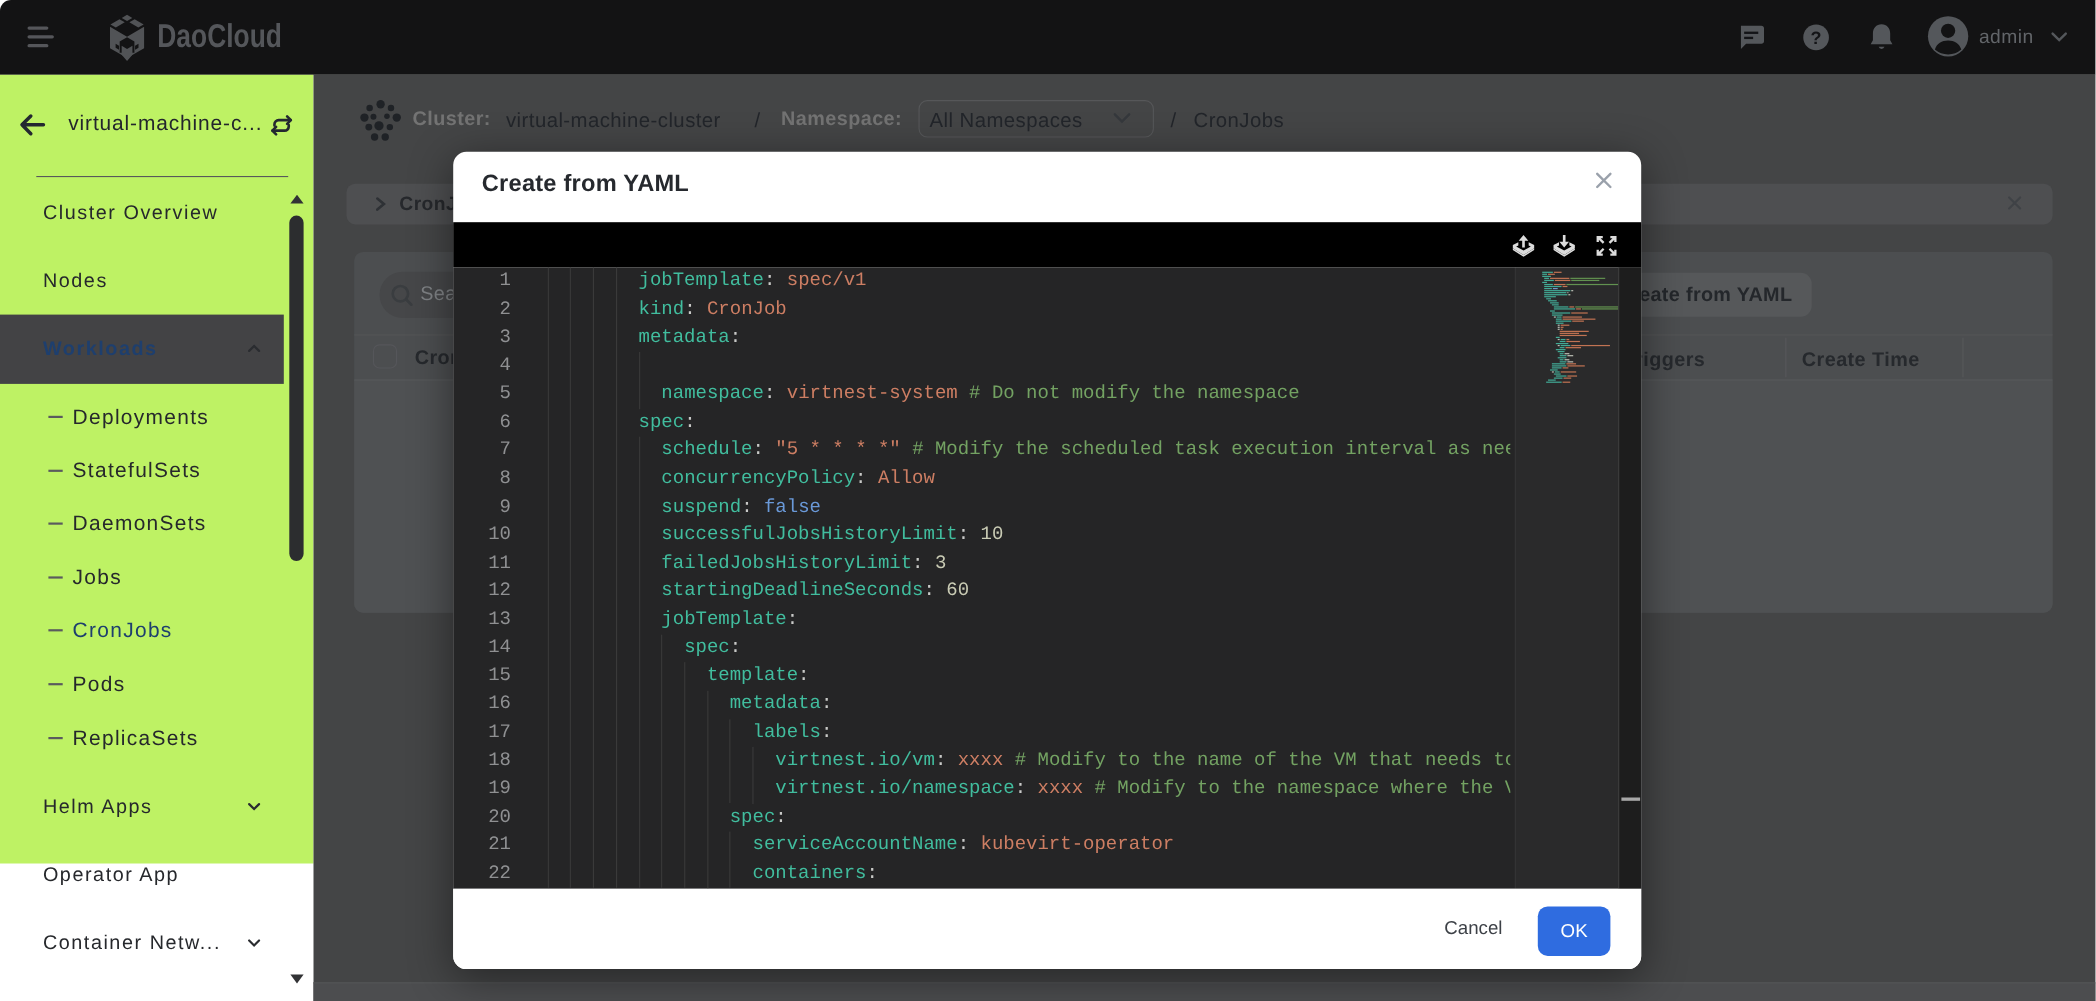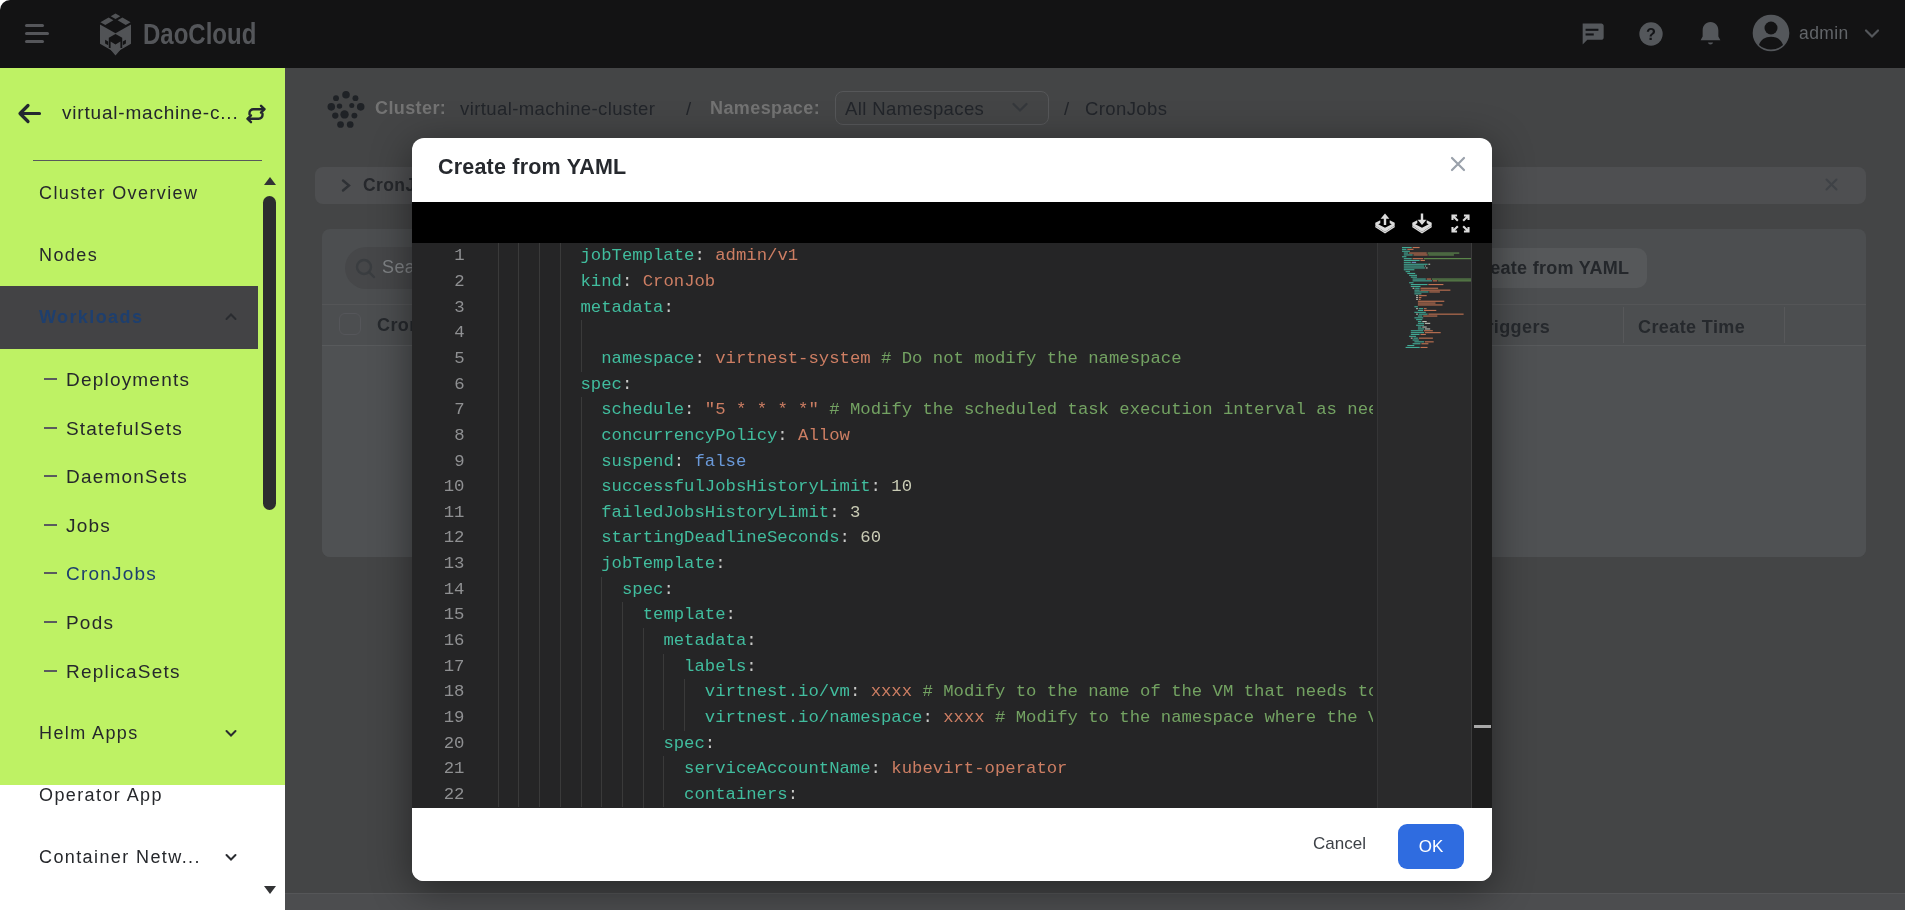--- a/index.html
+++ b/index.html
@@ -224,21 +224,21 @@
       <svg class="abs" style="left:1038px;top:11px" width="21" height="21" viewBox="0 0 22 22" fill="none" stroke="#dcdcdc" stroke-width="2.2">
         <path d="M14.6 2.6h4.8v4.8M18.6 3.4l-4.8 4.8"></path>
         <path d="M7.4 19.4H2.6v-4.8M3.4 18.6l4.8-4.8"></path>
         <path d="M2.6 7.4V2.6h4.8M3.4 3.4l4.8 4.8"></path>
         <path d="M19.4 14.6v4.8h-4.8M18.6 18.6l-4.8-4.8"></path>
       </svg>
     </div>
     <div class="meditor" id="ed">
 <div class="codewrap">
 <div class="ln" style="top:0.4px">1</div>
-<div class="cl" style="top:0.4px">&nbsp;&nbsp;&nbsp;&nbsp;&nbsp;&nbsp;&nbsp;&nbsp;<i class="k">jobTemplate</i><i class="p">:</i> <i class="v">admin/v1</i></div>
+<div class="cl" style="top:0.4px">&nbsp;&nbsp;&nbsp;&nbsp;&nbsp;&nbsp;&nbsp;&nbsp;<i class="k">jobTemplate</i><i class="p">:</i> <i class="v">spec/v1</i></div>
 <div class="ln" style="top:26.0px">2</div>
 <div class="cl" style="top:26.0px">&nbsp;&nbsp;&nbsp;&nbsp;&nbsp;&nbsp;&nbsp;&nbsp;<i class="k">kind</i><i class="p">:</i> <i class="v">CronJob</i></div>
 <div class="ln" style="top:51.7px">3</div>
 <div class="cl" style="top:51.7px">&nbsp;&nbsp;&nbsp;&nbsp;&nbsp;&nbsp;&nbsp;&nbsp;<i class="k">metadata</i><i class="p">:</i></div>
 <div class="ln" style="top:77.3px">4</div>
 <div class="ln" style="top:103.0px">5</div>
 <div class="cl" style="top:103.0px">&nbsp;&nbsp;&nbsp;&nbsp;&nbsp;&nbsp;&nbsp;&nbsp;&nbsp;&nbsp;<i class="k">namespace</i><i class="p">:</i> <i class="v">virtnest-system</i> <i class="c"># Do not modify the namespace</i></div>
 <div class="ln" style="top:128.6px">6</div>
 <div class="cl" style="top:128.6px">&nbsp;&nbsp;&nbsp;&nbsp;&nbsp;&nbsp;&nbsp;&nbsp;<i class="k">spec</i><i class="p">:</i></div>
 <div class="ln" style="top:154.2px">7</div>

